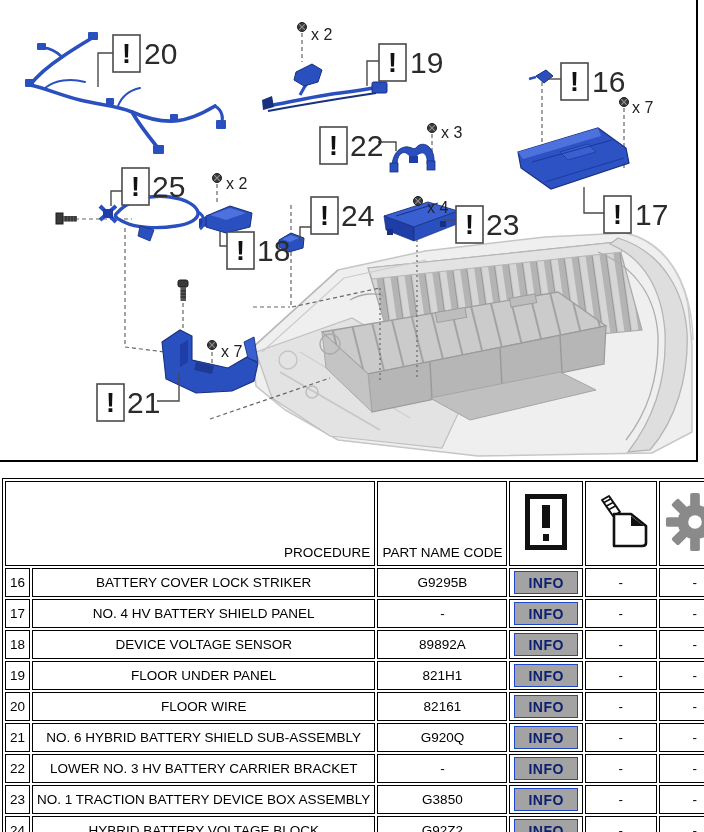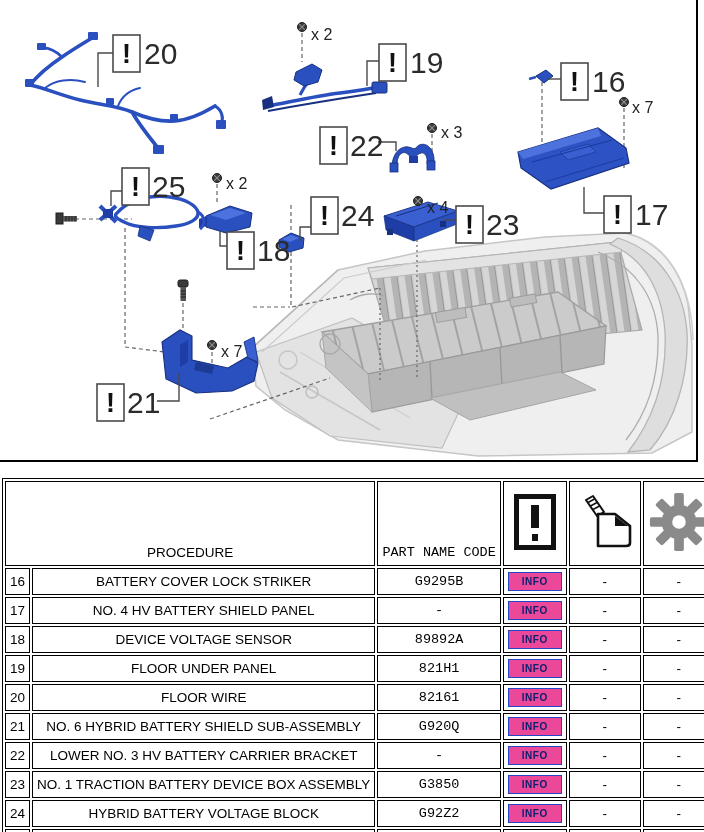--- a/index.html
+++ b/index.html
@@ -7,32 +7,32 @@
          font-family:"Liberation Sans",sans-serif;color:#000;}
   
   .diagram-frame{position:absolute;left:-3px;top:-3px;width:697px;height:461px;
                  border:2px solid #000;background:#fff;}
   .diagram-frame svg{position:absolute;left:1px;top:1px;}
   
   .parts-table{position:absolute;left:2px;top:478px;border-collapse:separate;
                border-spacing:2px;background:#fff;border:1px solid #000;}
   .parts-table td{border:1px solid #000;font-size:13.5px;background:#fff;
                   padding:2px 4px;white-space:nowrap;}
-  td.h-proc,td.h-code{height:76px;vertical-align:bottom;text-align:center;
+  td.h-proc,td.h-code{height:76px;vertical-align:bottom;text-align:right;
                       padding-bottom:5px;font-size:13.5px;}
   td.h-icon{vertical-align:middle;text-align:center;}
   .c-num{width:22px;text-align:center;}
   .c-proc{width:320px;text-align:center;}
-  .c-code{width:118px;text-align:center;font-family:Liberation Mono, monospace;}
+  .c-code{width:118px;text-align:center;}
   .c-info{width:64px;text-align:center;}
   .c-oil{width:66px;text-align:center;}
   .c-gear{width:72px;text-align:center;}
   .parts-table tr.data-row td{height:21px;}
-  .info-btn{display:inline-block;background:#ec4899;border:1px solid #2246c8;
-            color:#0d2070;font-size:10px;font-weight:bold;line-height:1;
+  .info-btn{display:inline-block;background:#a3a3a3;border:1px solid #2246c8;
+            color:#0d2070;font-size:14px;font-weight:bold;line-height:1;
             padding:4px 13px 3px;letter-spacing:.5px;cursor:pointer;}
   .hdr-icon{display:inline-block;line-height:0;}
 </style>
 </head>
 <body>
 
 <div id="stage">
 
   <div class="diagram-frame">
   <svg width="694" height="458" viewBox="0 0 694 458">

